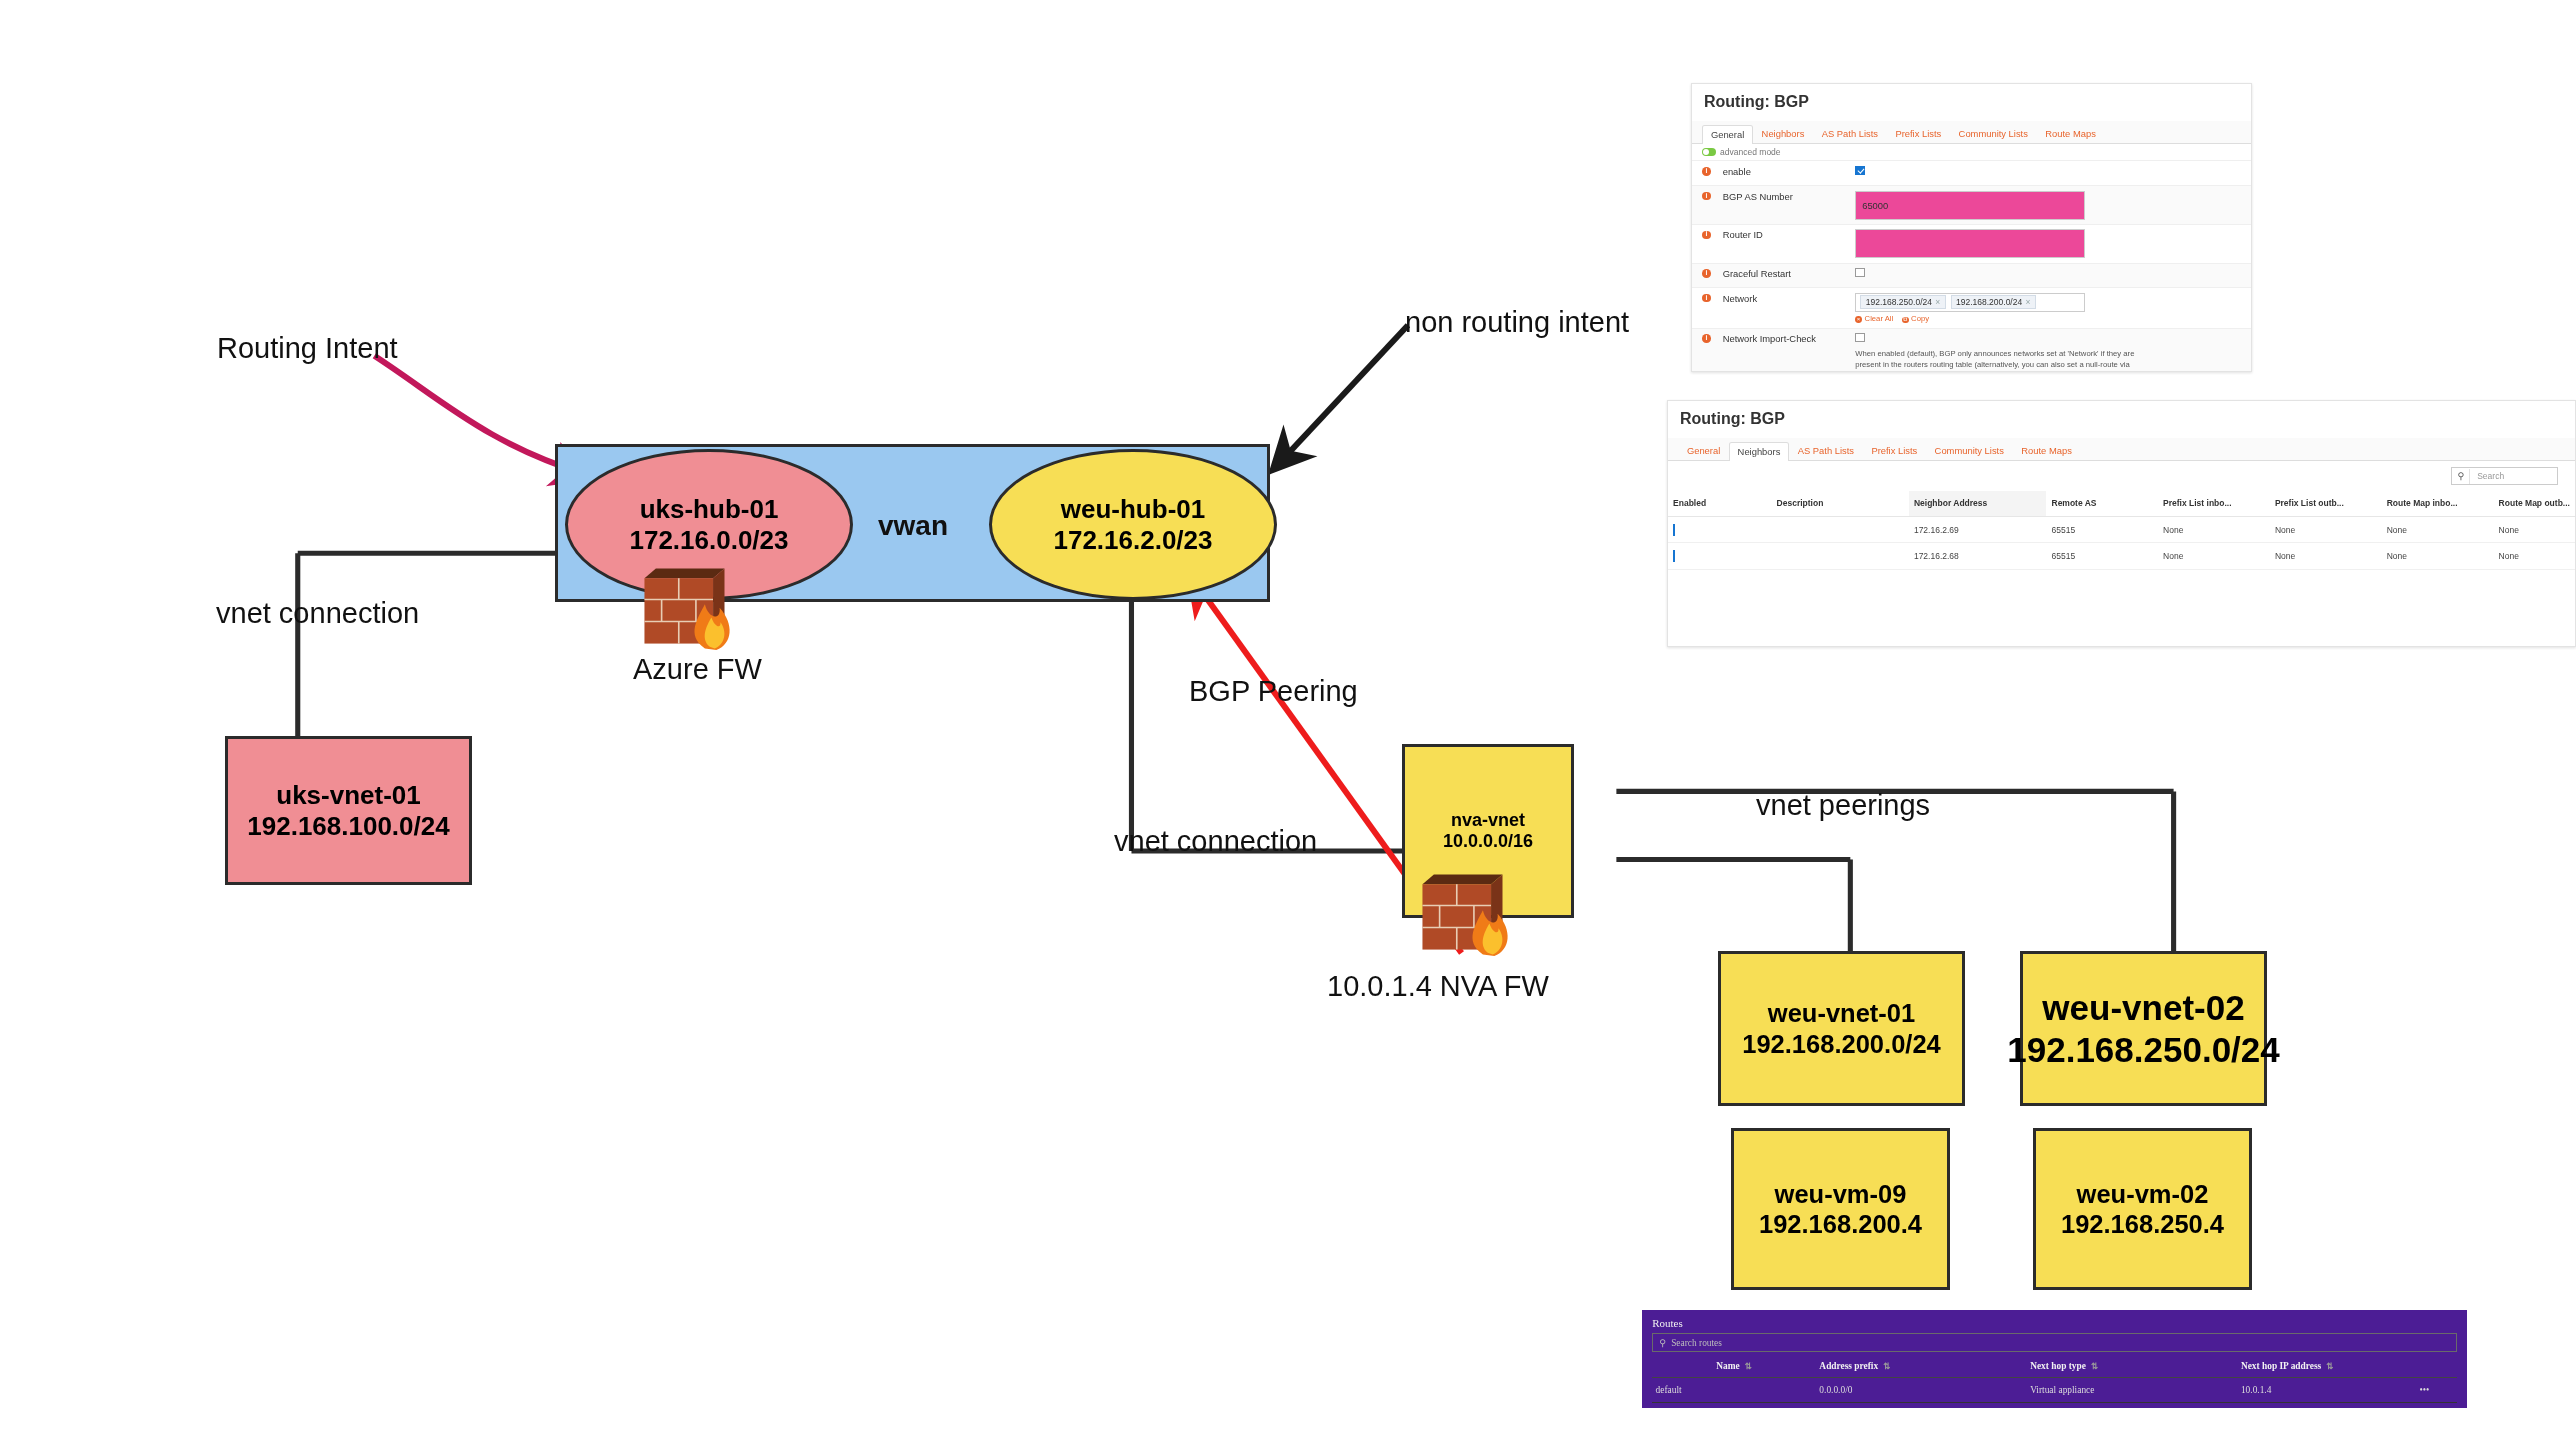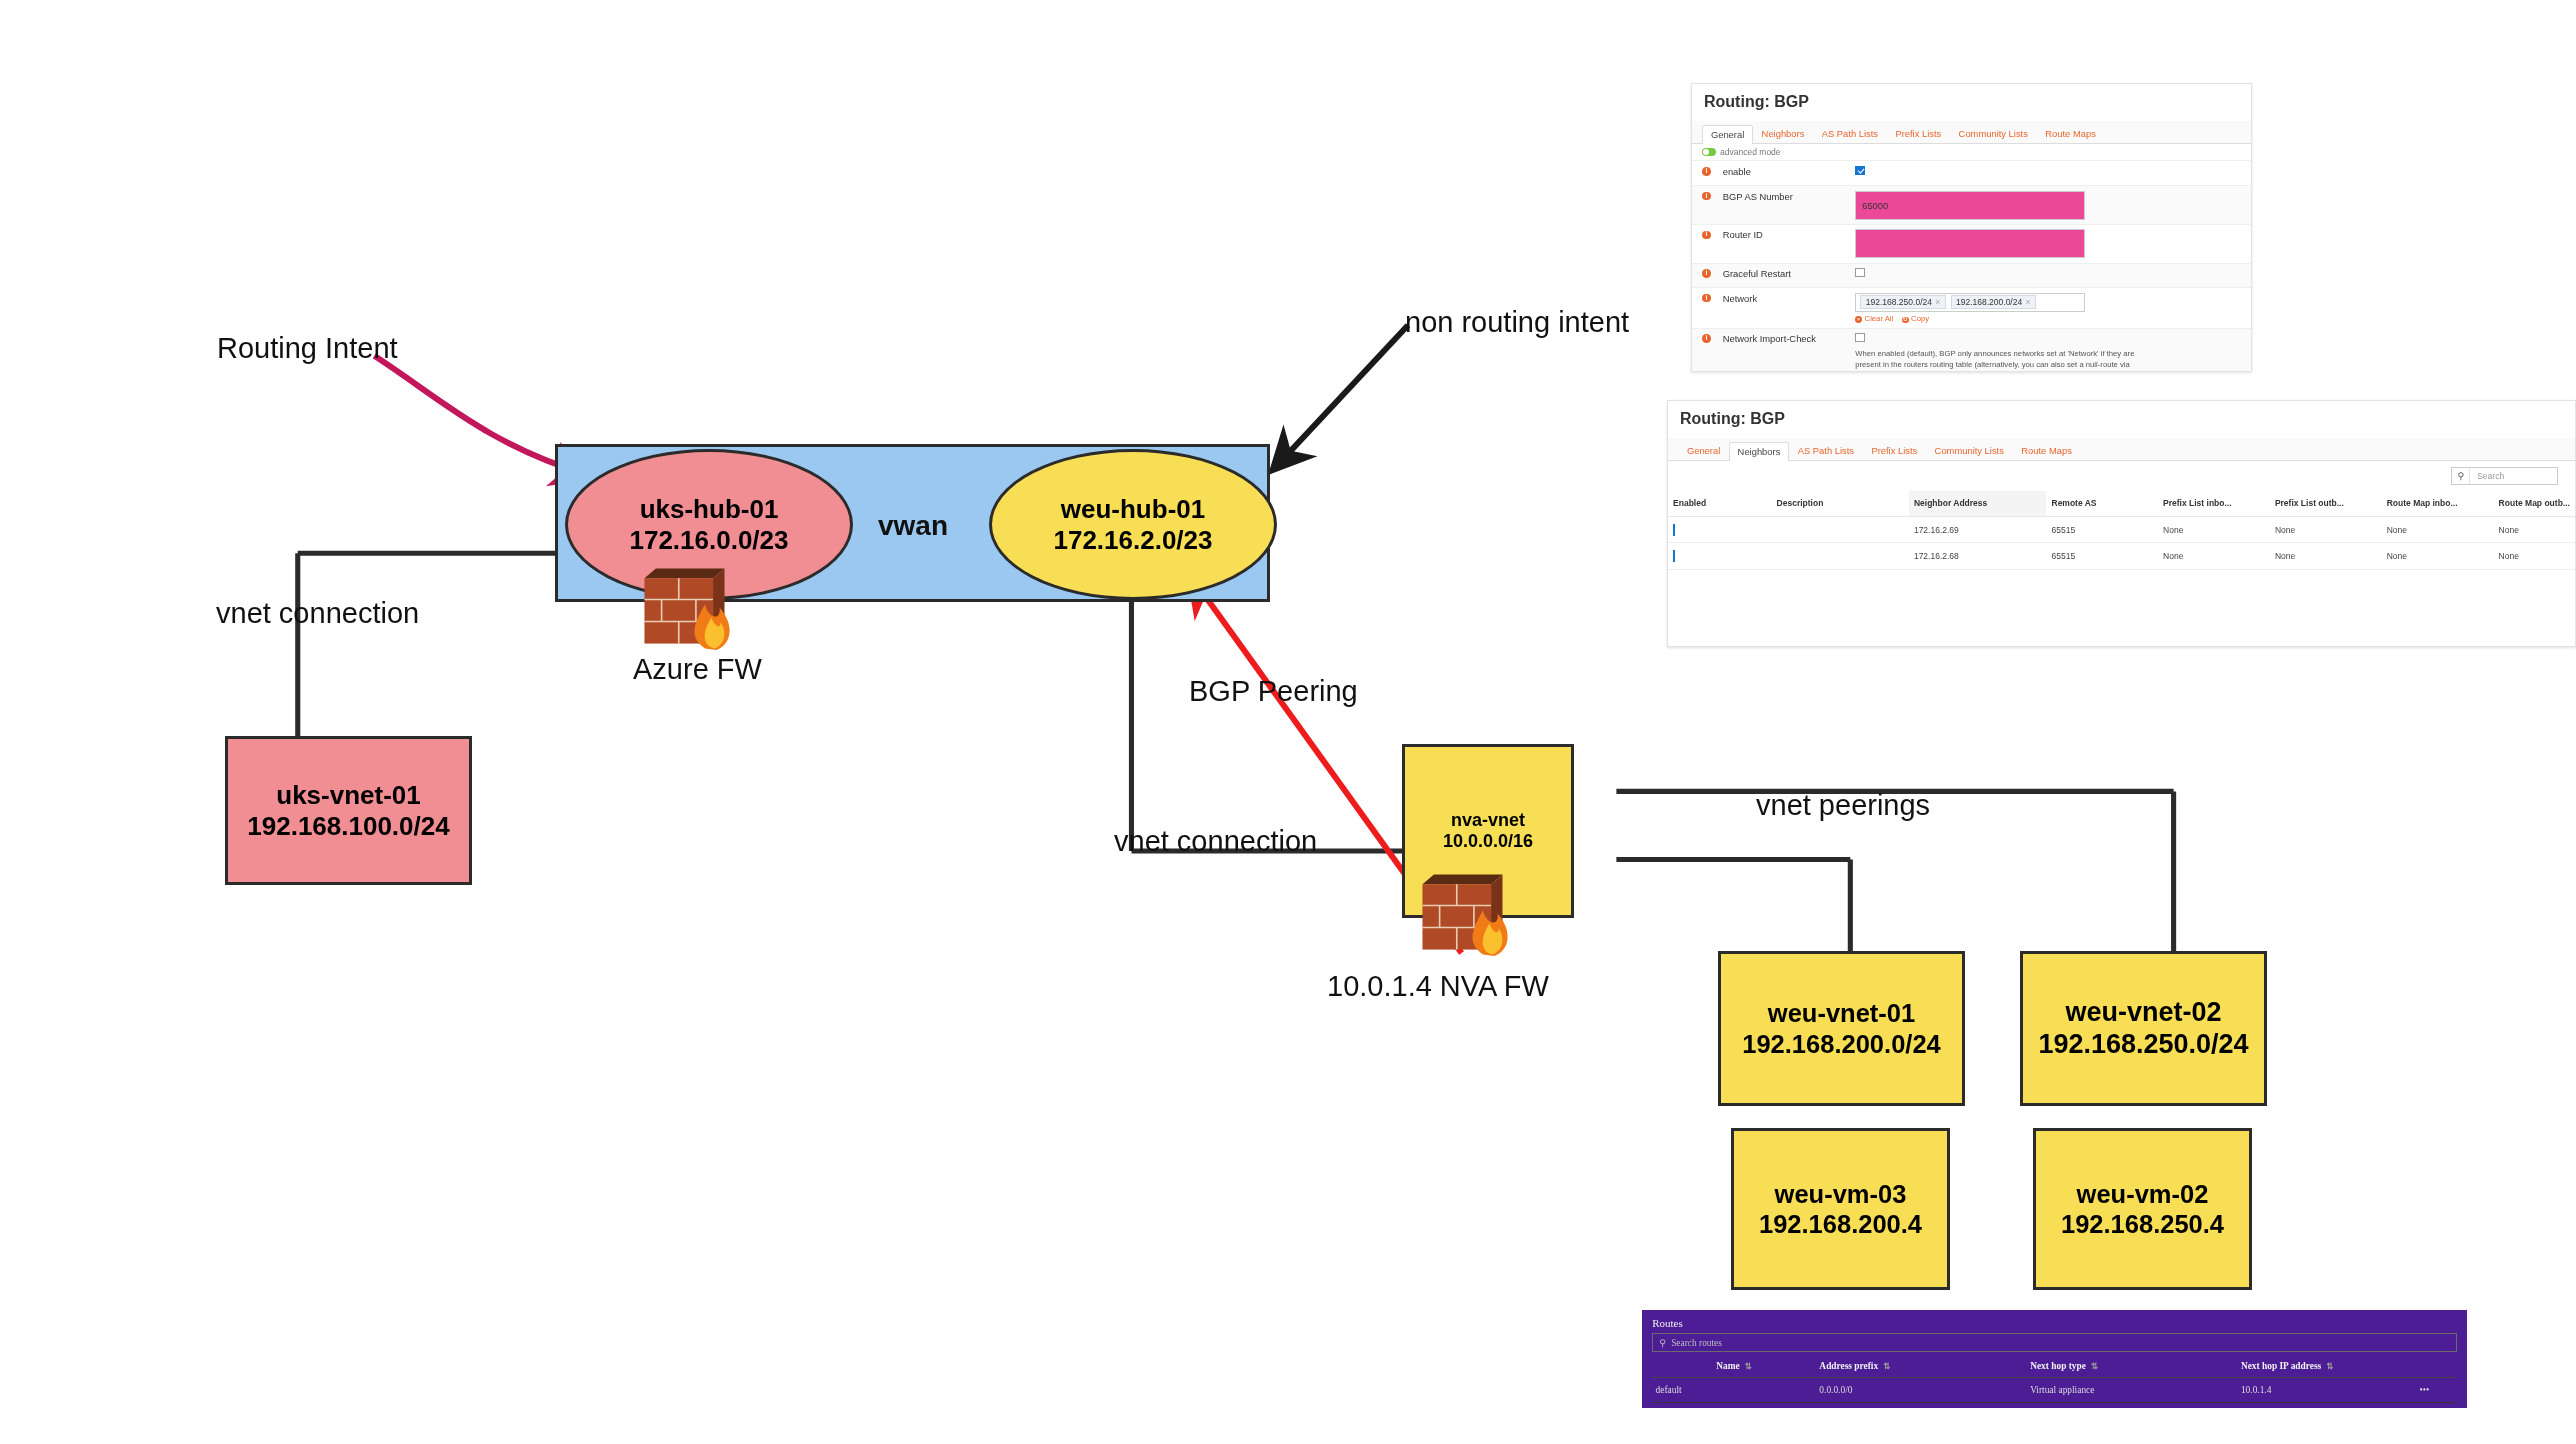--- a/index.html
+++ b/index.html
@@ -186,27 +186,27 @@
     <path d="M92 110 C 80 100, 88 84, 94 74 C 98 86, 106 88, 105 80 C 114 92, 110 108, 98 112 Z" fill="#fbc02d"></path>
   </svg>
 </div>
 <div class="label" style="left:1327px;top:970px;font-size:29px;">10.0.1.4 NVA FW</div>
 
 <div class="node" style="left:1718px;top:951px;width:247px;height:155px;background:#F7DE55;font-size:25.5px;">
   <span class="l1">weu-vnet-01</span>
   <span class="l2">192.168.200.0/24</span>
 </div>
 
-<div class="node" style="left:2020px;top:951px;width:247px;height:155px;background:#F7DE55;font-size:27px;">
+<div class="node" style="left:2020px;top:951px;width:247px;height:155px;background:#F7DE55;font-size:35px;">
   <span class="l1">weu-vnet-02</span>
   <span class="l2">192.168.250.0/24</span>
 </div>
 
 <div class="node" style="left:1731px;top:1128px;width:219px;height:162px;background:#F7DE55;font-size:25.5px;">
-  <span class="l1">weu-vm-03</span>
+  <span class="l1">weu-vm-09</span>
   <span class="l2">192.168.200.4</span>
 </div>
 
 <div class="node" style="left:2033px;top:1128px;width:219px;height:162px;background:#F7DE55;font-size:25.5px;">
   <span class="l1">weu-vm-02</span>
   <span class="l2">192.168.250.4</span>
 </div>
 
 <div class="panel" style="left:1691px;top:83px;width:561px;height:289px;">
   <div class="ptitle">Routing: BGP</div>

